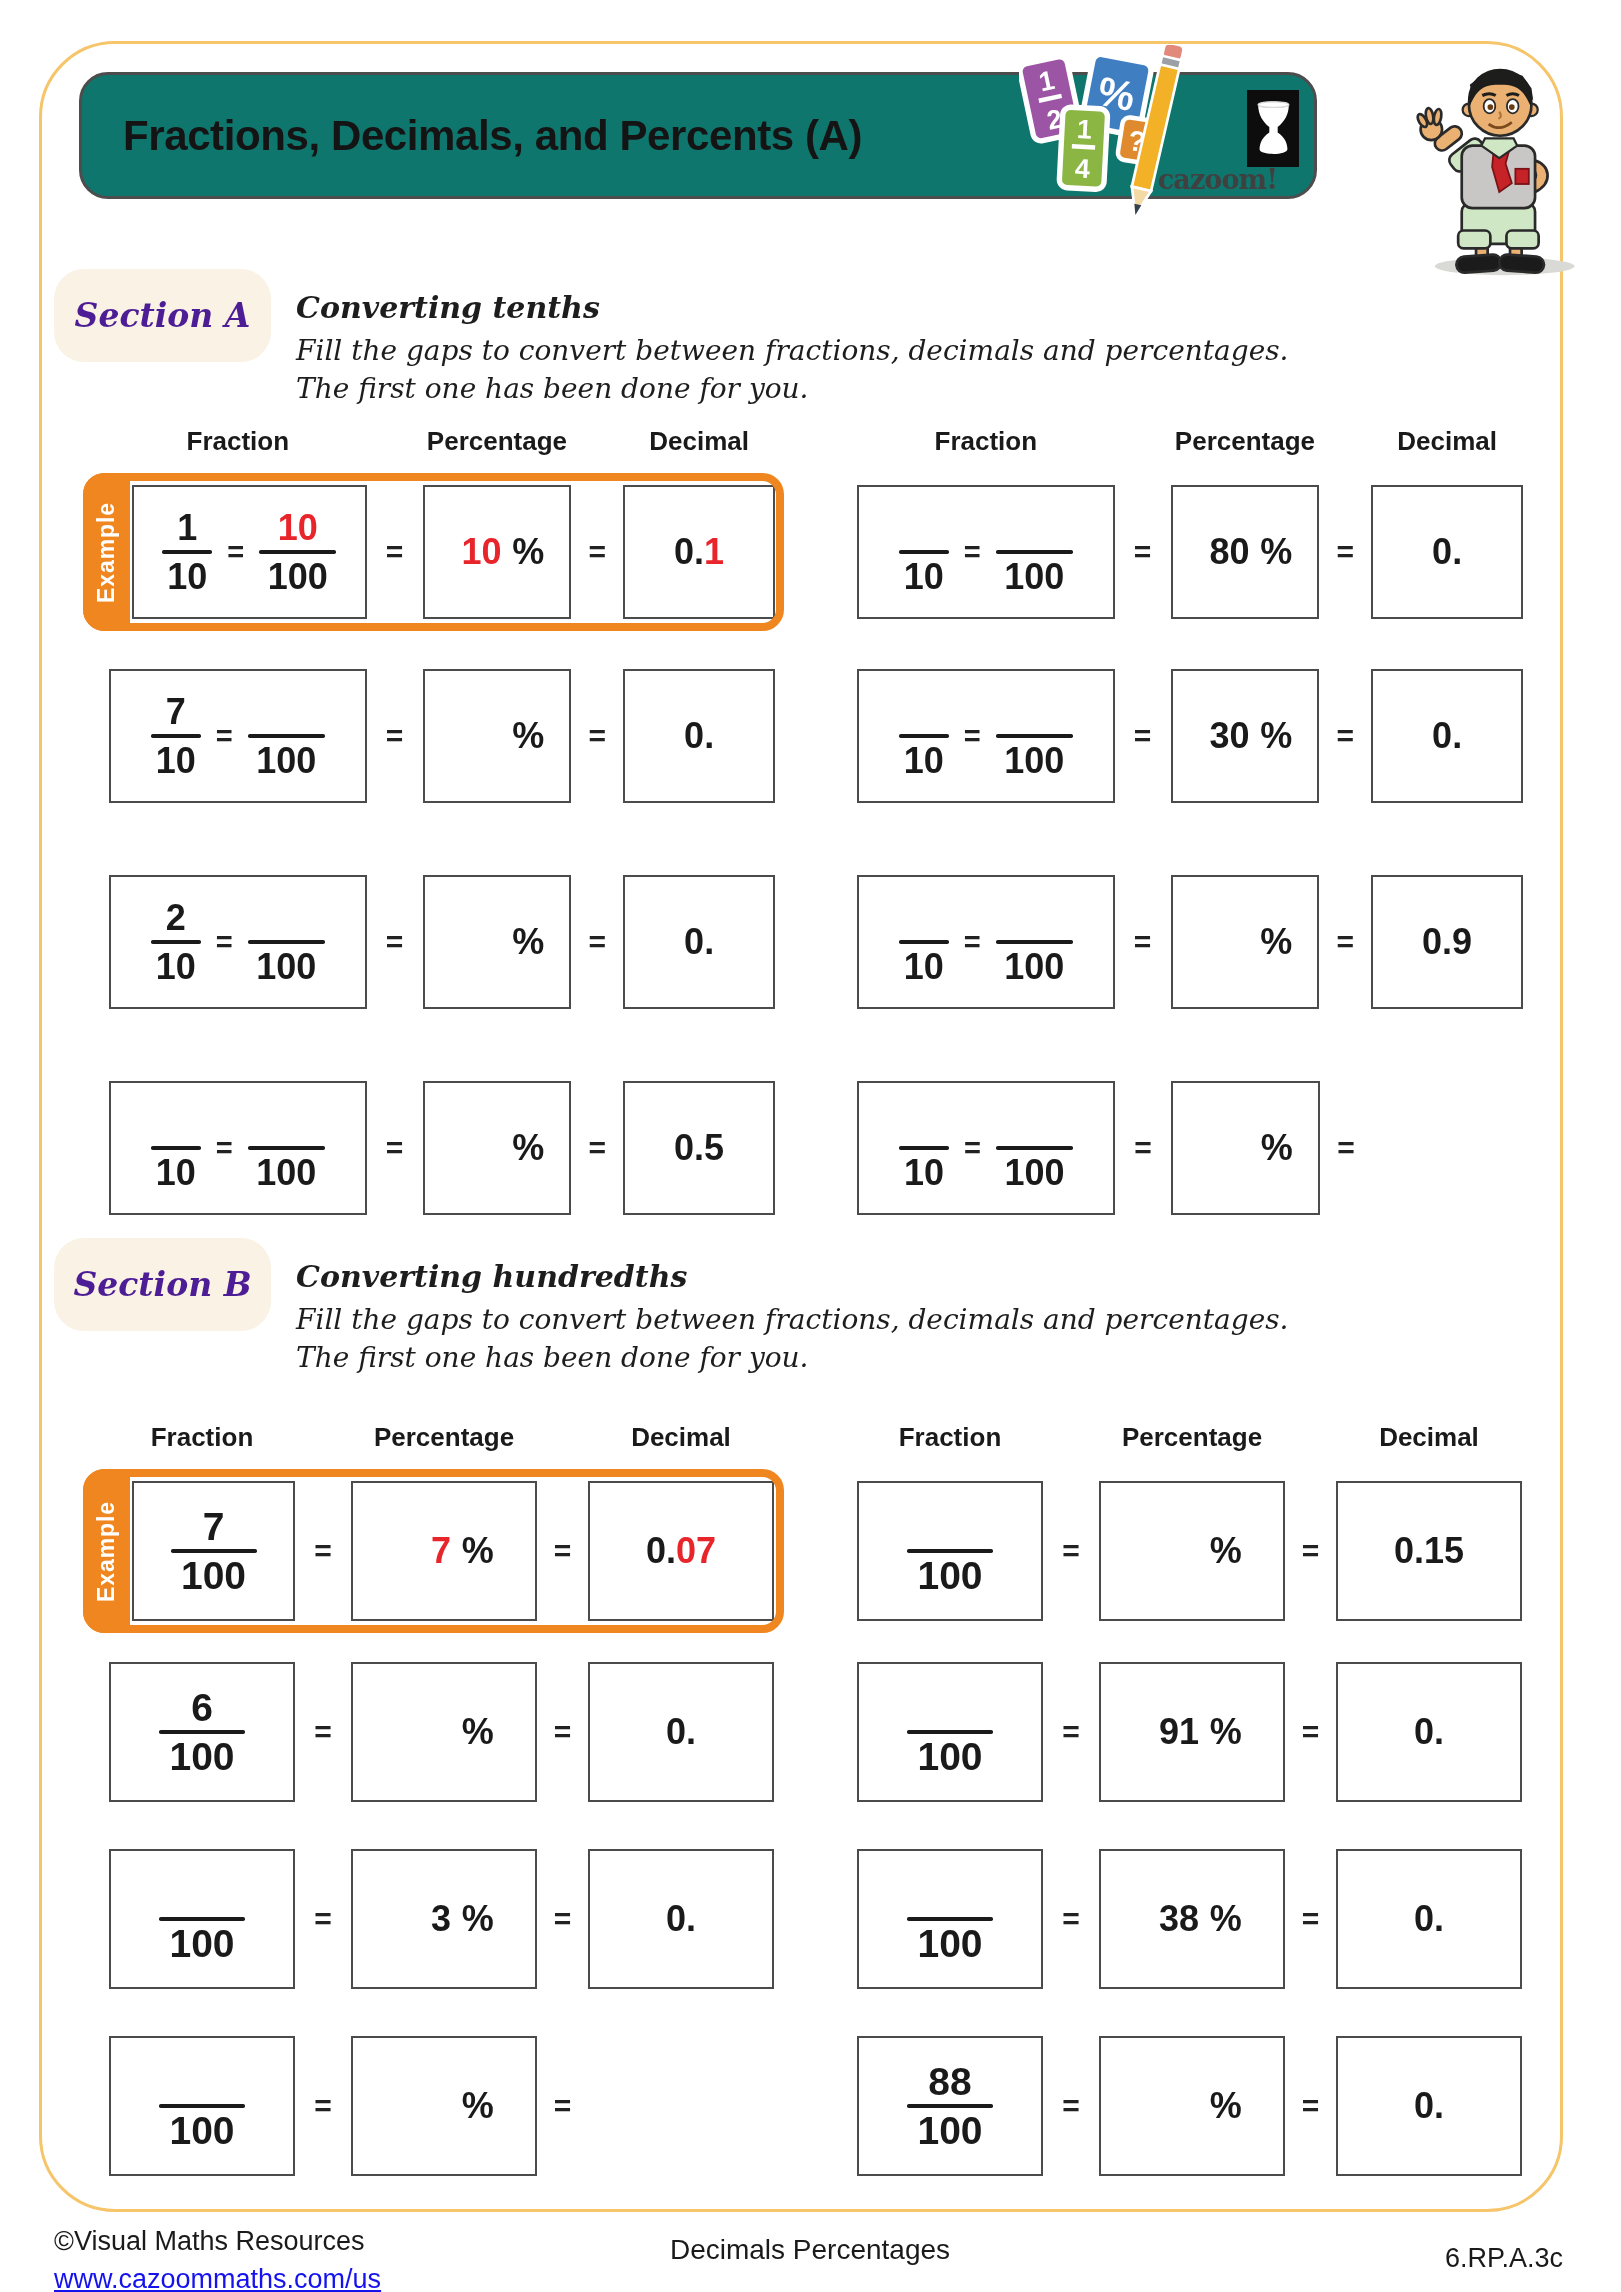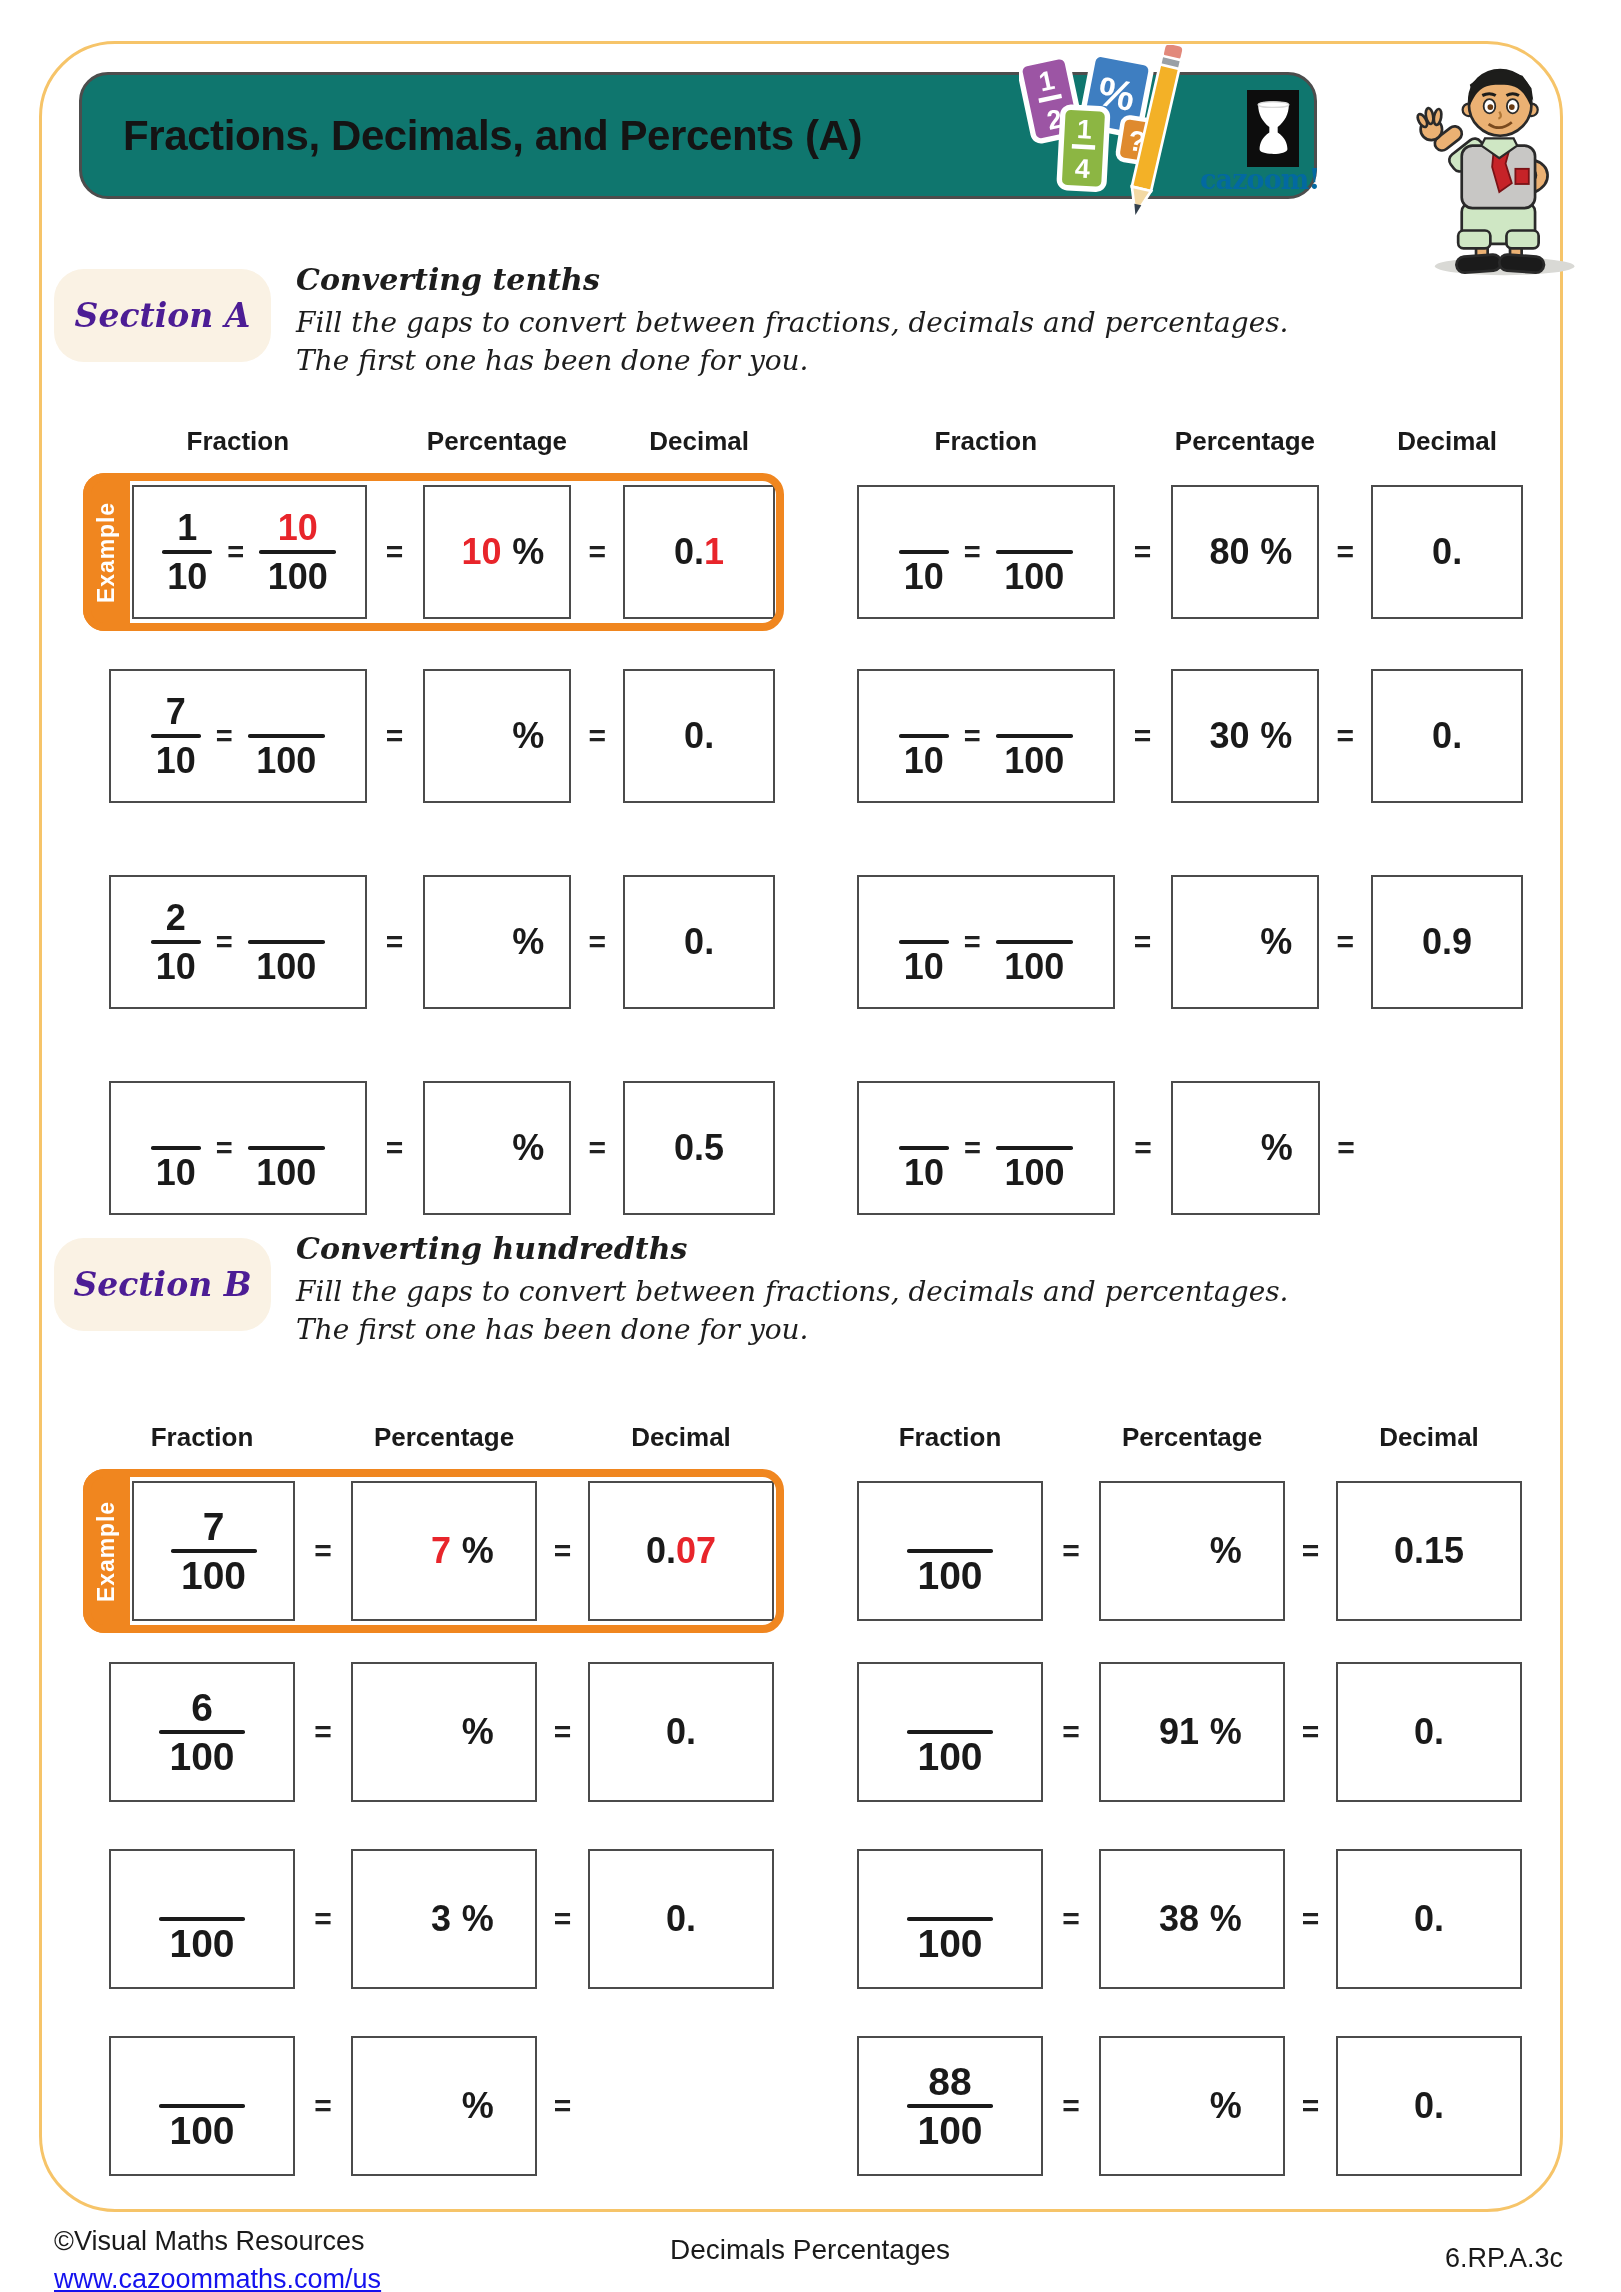--- a/index.html
+++ b/index.html
@@ -5,27 +5,27 @@
   * { margin:0; padding:0; box-sizing:border-box; }
   html,body { width:1622px; height:2293px; background:#ffffff; font-family:"Liberation Sans",sans-serif; color:#1a1a1a; position:relative; overflow:hidden; }
 
   .page-border { position:absolute; left:39px; top:41px; width:1524px; height:2171px; border:3.6px solid #F6C469; border-radius:76px; }
 
   
   .title-box { position:absolute; left:79px; top:72px; width:1238px; height:127px; background:#0f766e; border:3.6px solid #4d4d4d; border-radius:29px; display:flex; align-items:center; padding-left:41px; }
   .page-title { font-size:42px; font-weight:bold; letter-spacing:-0.4px; color:#141414; }
   .logo-cluster { position:absolute; left:1019px; top:45px; width:188px; height:184px; }
   .cazoom-box { position:absolute; left:1247px; top:90px; width:52px; height:77px; background:#0d0d0d; display:flex; align-items:center; justify-content:center; }
-  .cazoom-text { position:absolute; left:1200px; top:164px; width:143px; text-align:left; font-family:"DejaVu Serif",serif; font-weight:bold; font-size:27px; letter-spacing:-0.9px; color:#0369a1; }
+  .cazoom-text { position:absolute; left:1146px; top:164px; width:143px; text-align:center; font-family:"DejaVu Serif",serif; font-weight:bold; font-size:27px; letter-spacing:-0.9px; color:#404040; }
   .boy { position:absolute; left:1399px; top:49px; width:197px; height:228px; }
 
   
   .section-label { position:absolute; left:54px; width:217px; height:93px; background:#FAF2E4; border-radius:30px; display:flex; align-items:center; justify-content:center; font-family:"DejaVu Serif",serif; font-style:italic; font-weight:bold; font-size:33px; color:#4c1d95; }
   .instructions { position:absolute; left:296px; font-family:"DejaVu Serif",serif; font-style:italic; color:#1d1d1d; }
-  .instr-heading { font-weight:bold; font-size:30px; margin-bottom:7.2px; }
+  .instr-heading { font-weight:bold; font-size:30px; margin-bottom:7.2px;margin-top:28px; }
   .instr-line { font-size:28px; line-height:38px; }
 
   
   .table { position:absolute; width:666px; }
   .thead { display:flex; font-weight:bold; font-size:26px; margin-bottom:27px; height:32px; }
   .cw-f { width:258px; text-align:center; } .cw-e { width:56px; } .cw-p { width:149px; text-align:center; } .cw-e2 { width:52px; } .cw-d { width:152px; text-align:center; }
   .row { display:flex; align-items:stretch; height:134px; margin-bottom:72px; position:relative; }
   .row.example { margin-bottom:50px; }
   .cell { border:2.7px solid #4b4b4b; background:#fff; display:flex; align-items:center; justify-content:center; position:relative; z-index:2; }
   .cell.frac { width:258px; } .cell.pct { width:149px; } .cell.dec { width:152px; }

